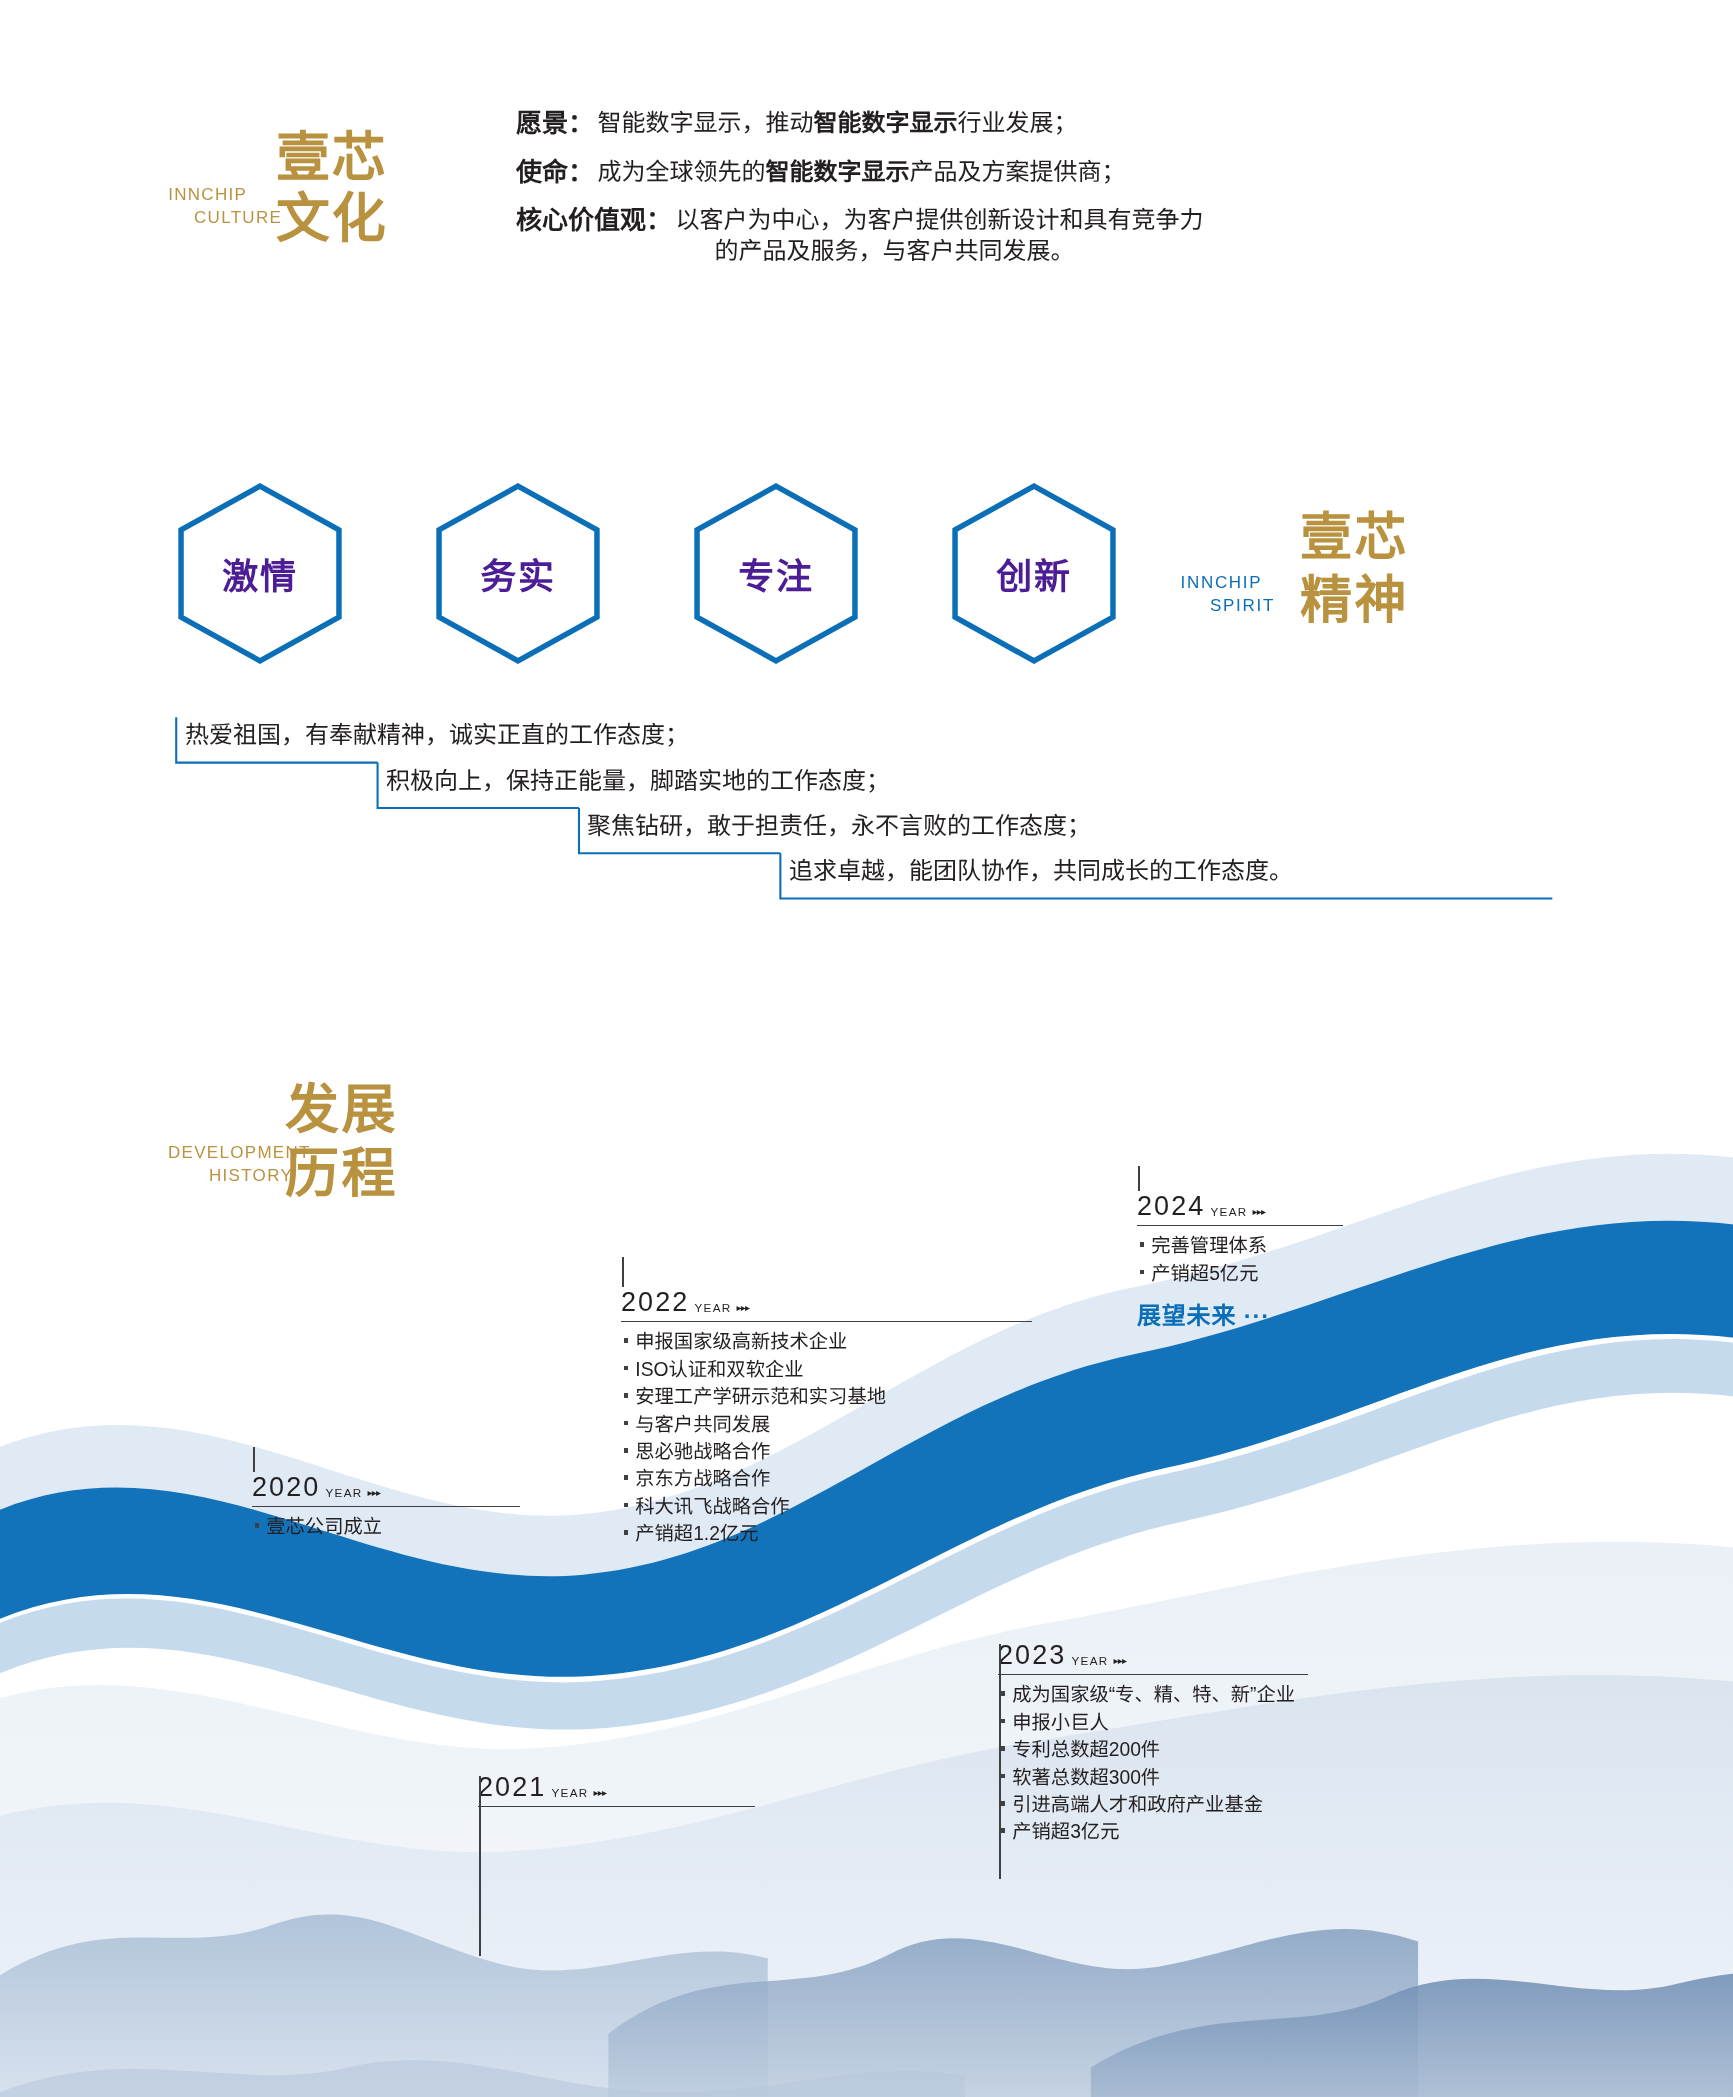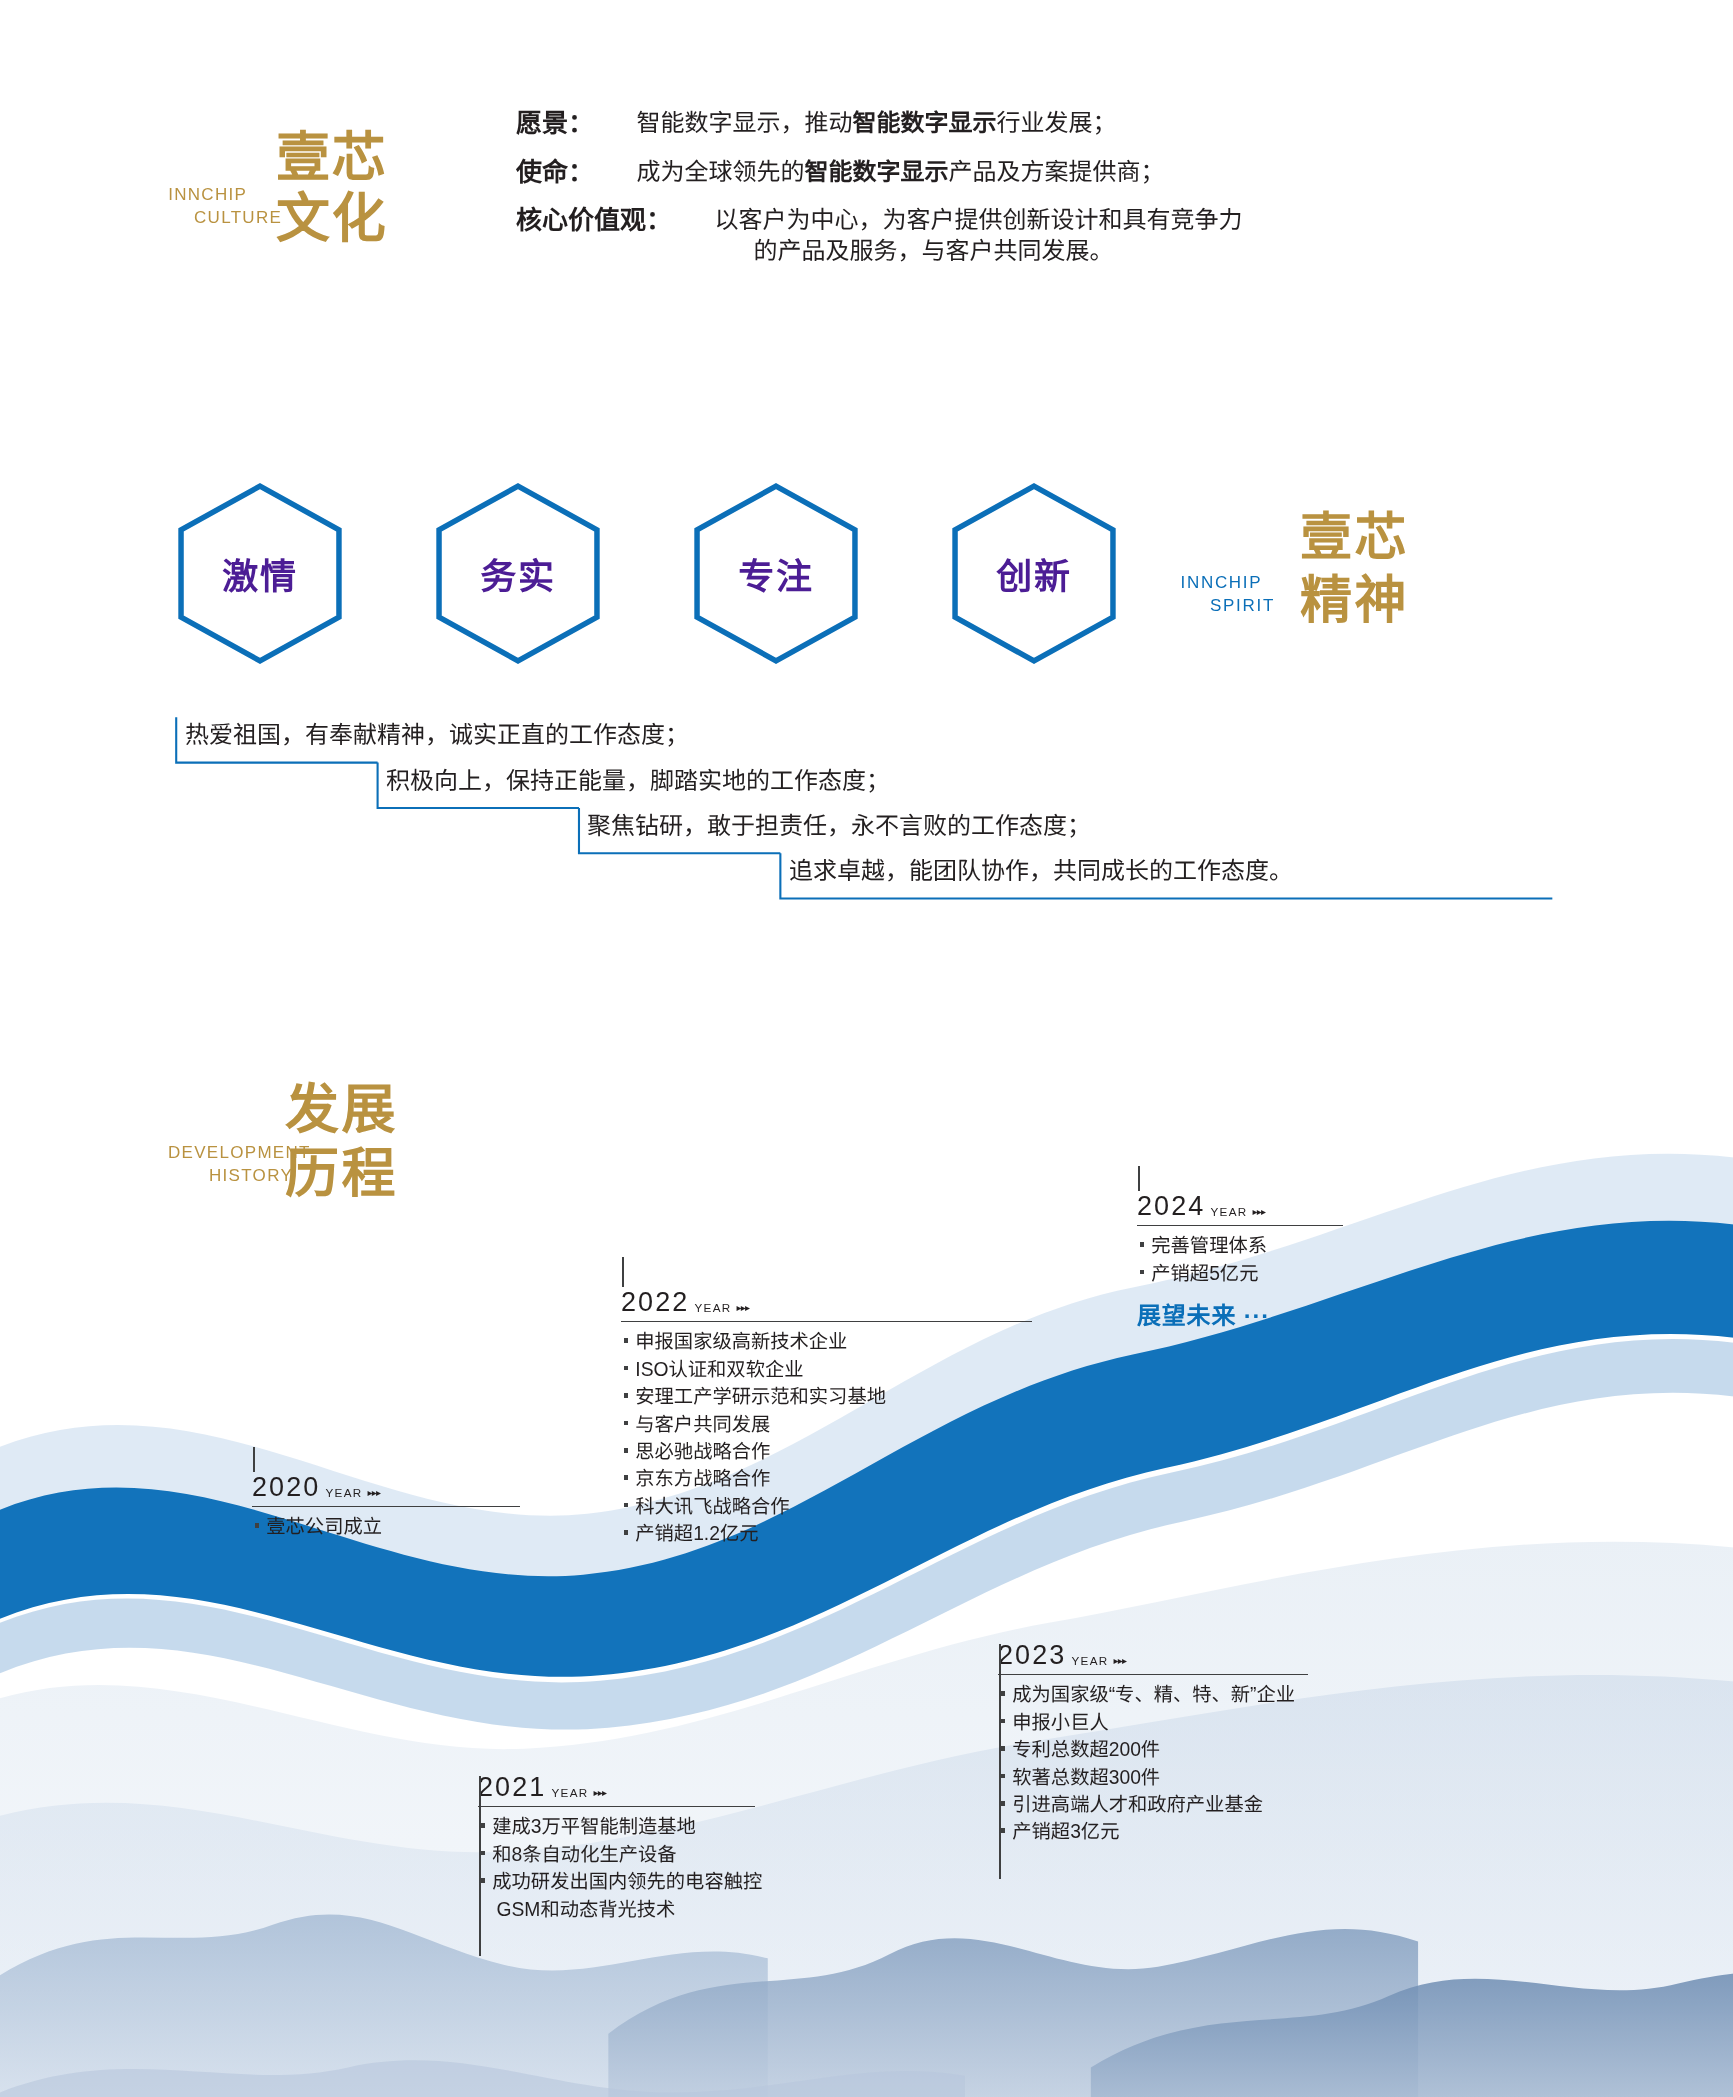--- a/index.html
+++ b/index.html
@@ -25,21 +25,21 @@
   }
   .culture-cn.l1{left:112px;top:6.3px;font-size:54px;}
   .culture-cn.l2{left:112px;top:67px;font-size:54px;}
   .culture-en{
     position:absolute;color:#b99240;font-size:17px;letter-spacing:1.3px;font-weight:500;
   }
   .culture-en.e1{left:4.2px;top:78px;}
   .culture-en.e2{left:30px;top:101px;}
 
   .culture-rows{position:absolute;left:352px;top:0px;width:1091px;}
-  .c-row{display:flex;align-items:flex-start;margin-bottom:16px;gap:39px;}
+  .c-row{display:flex;align-items:flex-start;margin-bottom:16px;}
   .c-label{
     font-size:26px;font-weight:bold;color:#231f20;white-space:nowrap;line-height:1.25;
   }
   .c-text{
     font-size:24px;color:#231f20;line-height:1.30;margin-left:3.4px;
   }
   .c-text b{font-weight:bold;}
   .c-row.core .c-text{max-width:839px;}
   .c-indent{display:block;padding-left:39px;}
 
@@ -316,26 +316,20 @@
       <div class="ms-future">展望未来 ···</div>
     </div>
 
     <div class="milestone m2021">
       <div class="ms-year">
         <span class="yr">2021</span>
         <span class="ylabel">YEAR</span>
         <span class="arrows">▸▸▸</span>
       </div>
       <div class="ms-rule" style="width:277px;"></div>
-      <ul class="ms-list">
-        <li>建成3万平智能制造基地</li>
-        <li>和8条自动化生产设备</li>
-        <li>成功研发出国内领先的电容触控</li>
-        <li class="nobullet" style="padding-left:18.5px;">GSM和动态背光技术</li>
-      </ul>
       <div class="ms-stem" style="left:1.3px;top:4.2px;height:180px;"></div>
     </div>
 
     <div class="milestone m2023">
       <div class="ms-year">
         <span class="yr">2023</span>
         <span class="ylabel">YEAR</span>
         <span class="arrows">▸▸▸</span>
       </div>
       <div class="ms-rule" style="width:310px;"></div>

